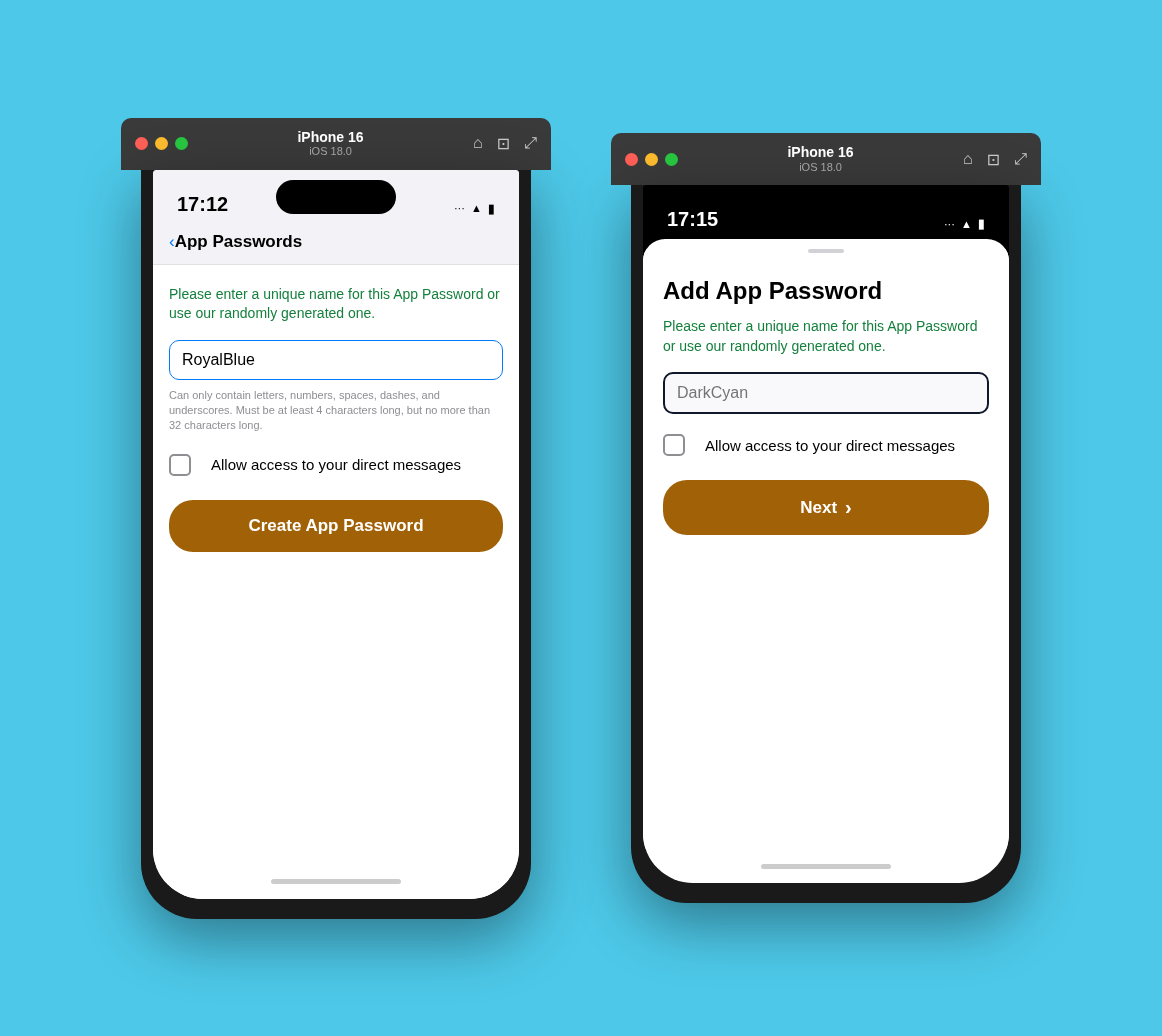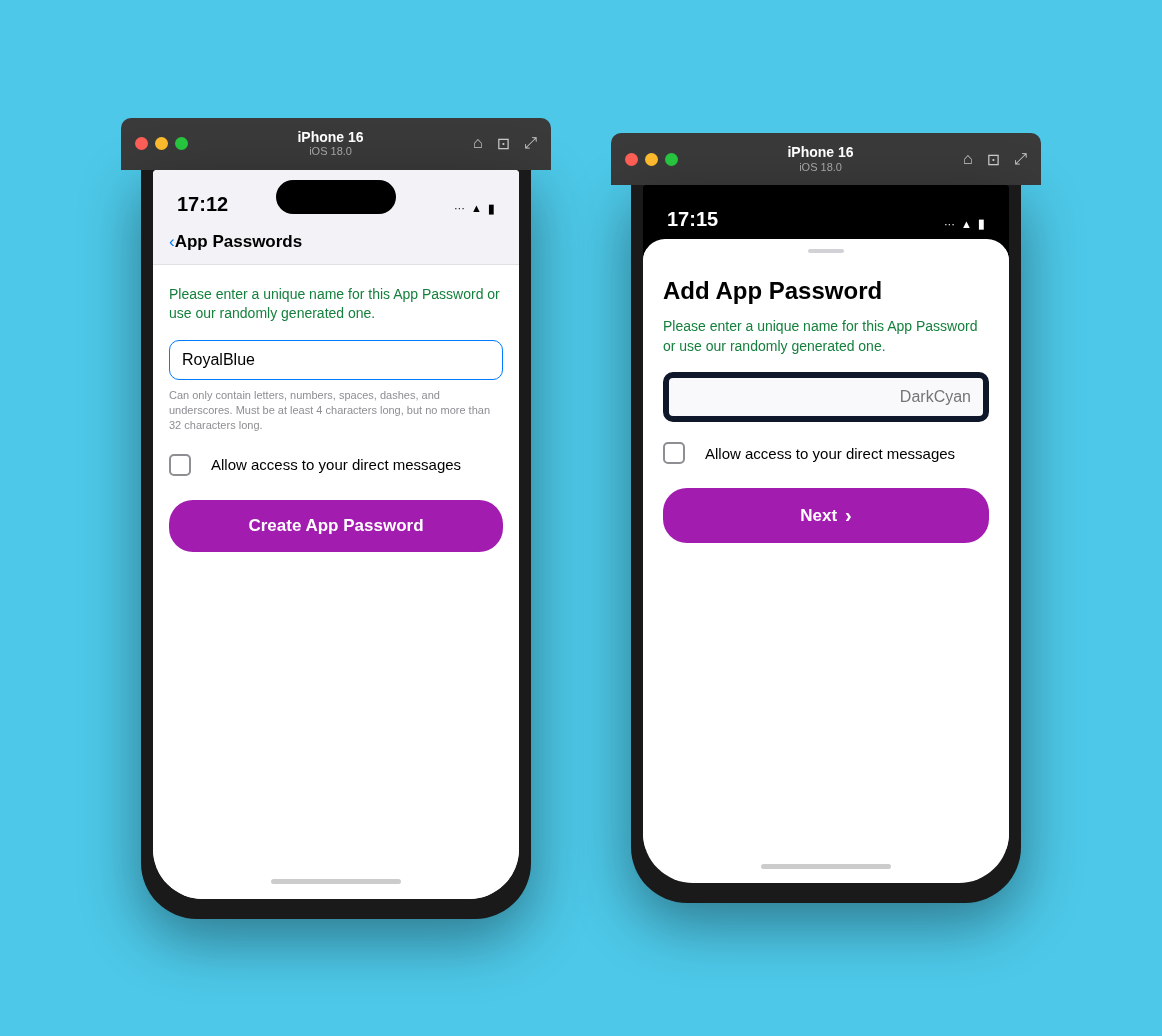--- a/index.html
+++ b/index.html
@@ -202,24 +202,23 @@
       border: 1.5px solid #007aff;
       border-radius: 10px;
       font-size: 16px;
       color: #000;
       background: #fff;
       outline: none;
       margin-bottom: 8px;
     }
 
     .text-input-field.placeholder-only {
-      border: 6px solid #0f172a;
+      border: 2px solid #0f172a;
       background: #f9f9fb;
       color: #be185d;
-      text-align: right;
     }
 
     .hint-text {
       font-size: 11px;
       color: #8e8e93;
       line-height: 1.4;
       margin-bottom: 20px;
     }
 
     .checkbox-row {
@@ -238,21 +237,21 @@
       flex-shrink: 0;
     }
 
     .checkbox-label {
       font-size: 15px;
       color: #000;
     }
 
     .primary-button {
       width: 100%;
-      background: #a21caf;
+      background: #a16207;
       color: #ffffff;
       border: none;
       border-radius: 24px;
       padding: 16px;
       font-size: 17px;
       font-weight: 600;
       cursor: pointer;
       display: flex;
       align-items: center;
       justify-content: center;

